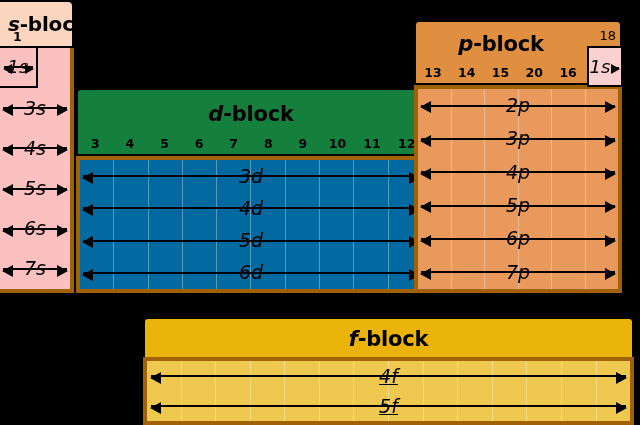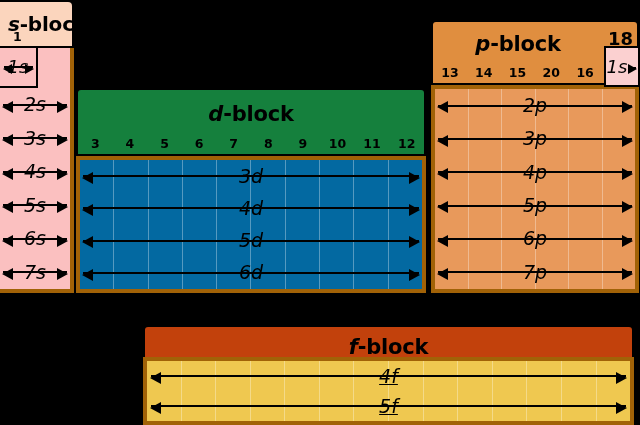--- a/index.html
+++ b/index.html
@@ -94,27 +94,27 @@
   #s-1s .arrow:after{border-left:9px solid #000;border-top-width:5px;border-bottom-width:5px;top:-4.2px;}
   #s-1s .lbl{font-size:18px;padding:0 2px;}
 
   
   #d-block{left:76px;top:88px;width:350px;height:205px;}
   #d-hdr{top:0;height:68px;background:#15803d;border-radius:5px 5px 0 0;}
   #d-hdr .hdr-title{margin-bottom:16px;}
   #d-body{top:68px;bottom:0;background:#0369a1;}
 
   
-  #p-block{left:431px;top:20px;width:208px;height:273px;}
+  #p-block{left:414px;top:20px;width:208px;height:273px;}
   #p-hdr{top:0;height:65px;background:#e08e3f;border-radius:5px 5px 0 0;}
   #p-hdr .hdr-title{margin-bottom:16px;margin-right:34px;}
   #p-hdr .groups{right:35px;}
   #p-g18{
     position:absolute;right:4px;top:6px;
-    font-size:18px;font-weight:bold;
+    font-size:13px;font-weight:normal;
   }
   #p-body{top:65px;bottom:0;background:#e8995b;}
   #p-1s{
     position:absolute;right:-1px;top:26px;width:36px;height:41px;
     box-sizing:border-box;border:2.4px solid #000;background:#fbd0d0;
     display:flex;align-items:center;justify-content:center;
     z-index:6;
   }
   #p-1s .p1s-line{
     position:absolute;left:22px;right:2px;top:50%;
@@ -122,21 +122,21 @@
   }
   #p-1s .p1s-line:after{
     content:"";position:absolute;right:-1px;top:-4.2px;
     width:0;height:0;border-top:5px solid transparent;
     border-bottom:5px solid transparent;border-left:9px solid #000;
   }
   #p-1s .lbl{font-size:18px;padding:0;margin-right:10px;}
 
   
   #f-block{left:143px;top:313px;width:491px;height:112px;}
-  #f-hdr{top:12px;height:44px;background:#c2410c;border-radius:5px 5px 0 0;}
+  #f-hdr{top:4px;height:44px;background:#eab308;border-radius:5px 5px 0 0;}
   #f-hdr .hdr-title{font-size:21px;}
   #f-body{top:44px;bottom:0;background:#efc850;text-decoration:underline;}
   #f-body .arrow{left:4px;right:4px;}
 </style>
 </head>
 <body>
 
 <div class="block" id="s-block">
   <div class="hdr" id="s-hdr">
     <span class="hdr-title"><i>s</i><span>-block</span></span>
@@ -144,24 +144,20 @@
       <span id="s-g1">1</span>
       <span id="s-g2">2</span>
     </div>
   </div>
   <div class="body" id="s-body">
     <div id="s-1s">
       <span class="arrow"></span>
       <span class="lbl">1s</span>
     </div>
     <div class="rows">
-      <div class="row">
-          <span class="arrow"></span>
-          <span class="lbl">2s</span>
-        </div>
       <div class="row">
           <span class="arrow"></span>
           <span class="lbl">3s</span>
         </div>
       <div class="row">
           <span class="arrow"></span>
           <span class="lbl">4s</span>
         </div>
       <div class="row">
           <span class="arrow"></span>

